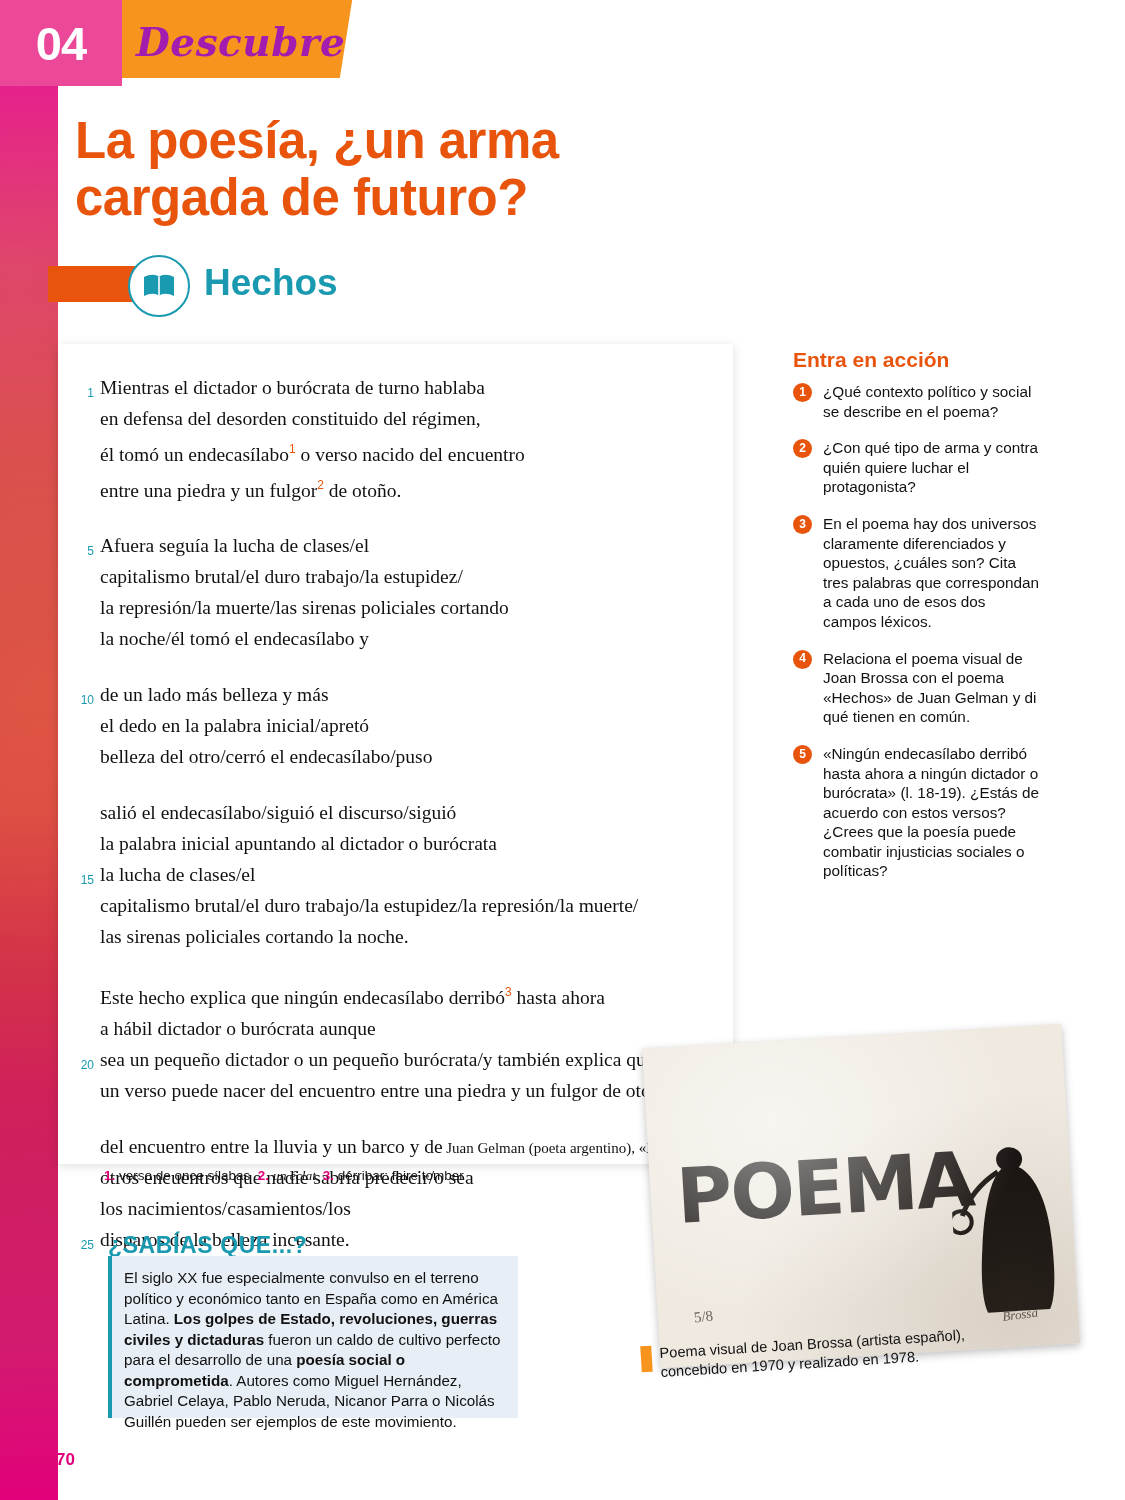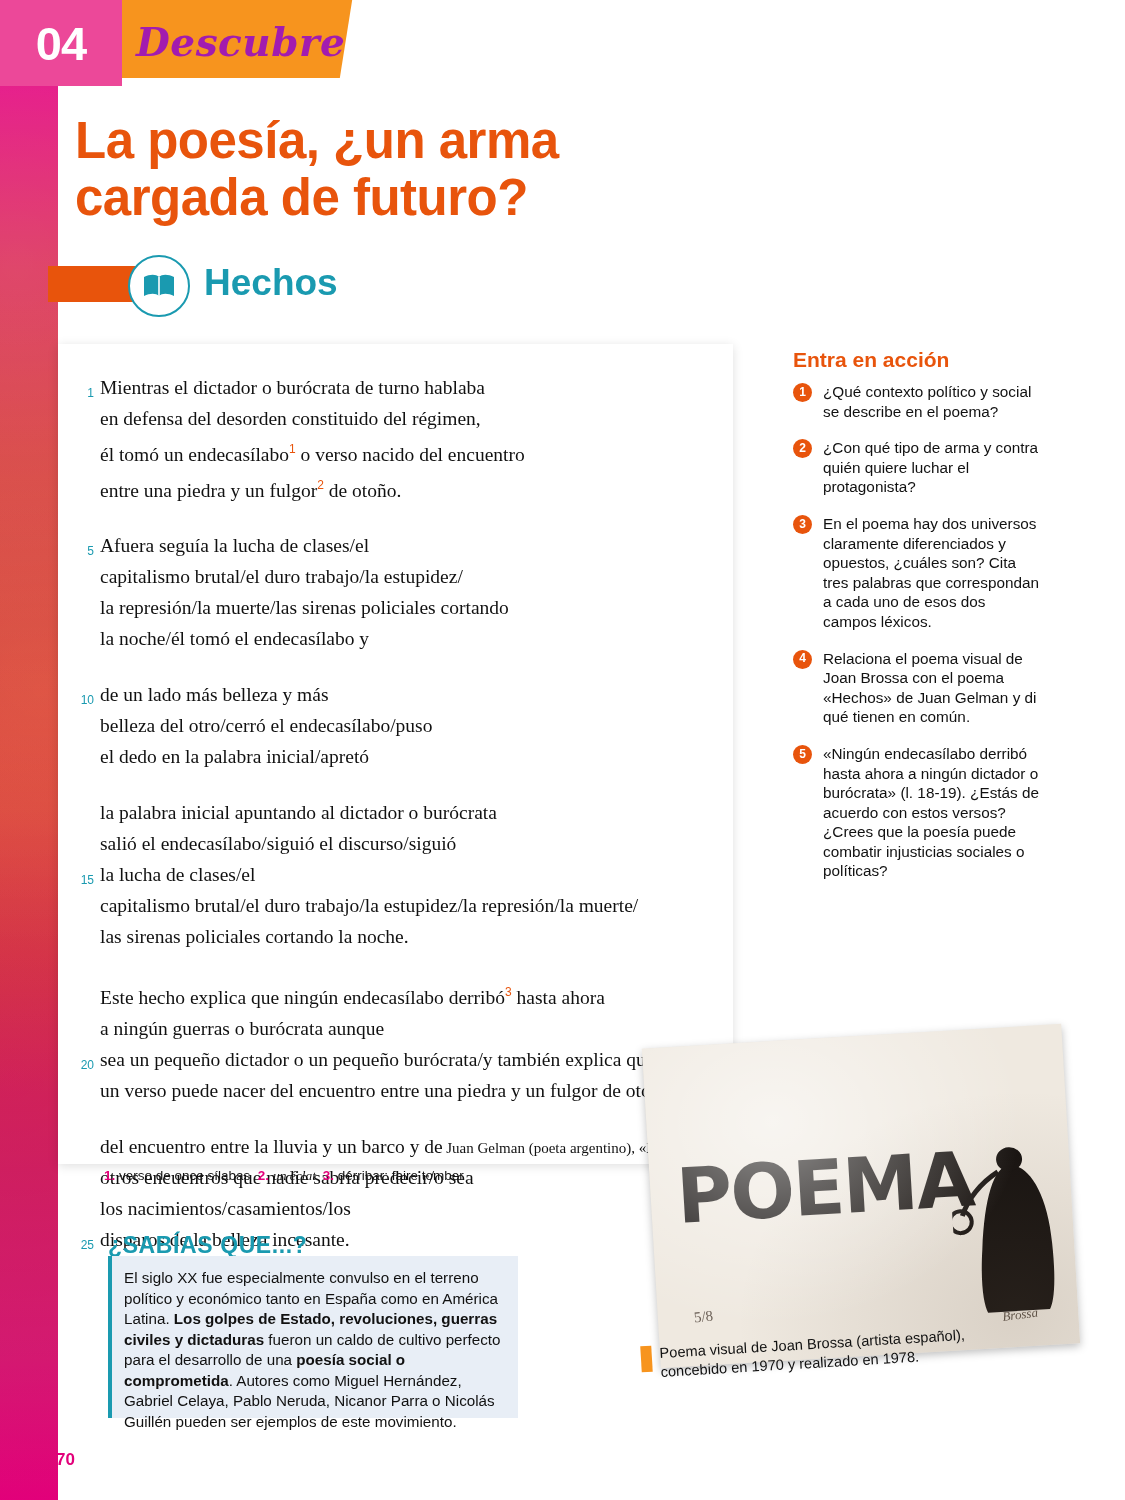--- a/index.html
+++ b/index.html
@@ -198,33 +198,33 @@
       <div class="vline"><span>entre una piedra y un fulgor</span><sup class="note">2</sup><span> de otoño.</span></div>
     </div>
     <div class="stanza">
       <div class="vline"><span class="lnum">5</span><span>Afuera seguía la lucha de clases/el</span></div>
       <div class="vline"><span>capitalismo brutal/el duro trabajo/la estupidez/</span></div>
       <div class="vline"><span>la represión/la muerte/las sirenas policiales cortando</span></div>
       <div class="vline"><span>la noche/él tomó el endecasílabo y</span></div>
     </div>
     <div class="stanza">
       <div class="vline"><span class="lnum">10</span><span>de un lado más belleza y más</span></div>
+      <div class="vline"><span>el dedo en la palabra inicial/apretó</span></div>
       <div class="vline"><span>belleza del otro/cerró el endecasílabo/puso</span></div>
-      <div class="vline"><span>el dedo en la palabra inicial/apretó</span></div>
-    </div>
-    <div class="stanza">
+    </div>
+    <div class="stanza">
+      <div class="vline"><span>salió el endecasílabo/siguió el discurso/siguió</span></div>
       <div class="vline"><span>la palabra inicial apuntando al dictador o burócrata</span></div>
-      <div class="vline"><span>salió el endecasílabo/siguió el discurso/siguió</span></div>
       <div class="vline"><span class="lnum">15</span><span>la lucha de clases/el</span></div>
       <div class="vline"><span>capitalismo brutal/el duro trabajo/la estupidez/la represión/la muerte/</span></div>
       <div class="vline"><span>las sirenas policiales cortando la noche.</span></div>
     </div>
     <div class="stanza">
       <div class="vline"><span>Este hecho explica que ningún endecasílabo derribó</span><sup class="note">3</sup><span> hasta ahora</span></div>
-      <div class="vline"><span>a ningún guerras o burócrata aunque</span></div>
+      <div class="vline"><span>a hábil dictador o burócrata aunque</span></div>
       <div class="vline"><span class="lnum">20</span><span>sea un pequeño dictador o un pequeño burócrata/y también explica que</span></div>
       <div class="vline"><span>un verso puede nacer del encuentro entre una piedra y un fulgor de otoño o</span></div>
     </div>
     <div class="stanza">
       <div class="vline"><span>del encuentro entre la lluvia y un barco y de</span></div>
       <div class="vline"><span>otros encuentros que nadie sabría predecir/o sea</span></div>
       <div class="vline"><span>los nacimientos/casamientos/los</span></div>
       <div class="vline"><span class="lnum">25</span><span>disparos de la belleza incesante.</span></div>
     </div>
   </div>

